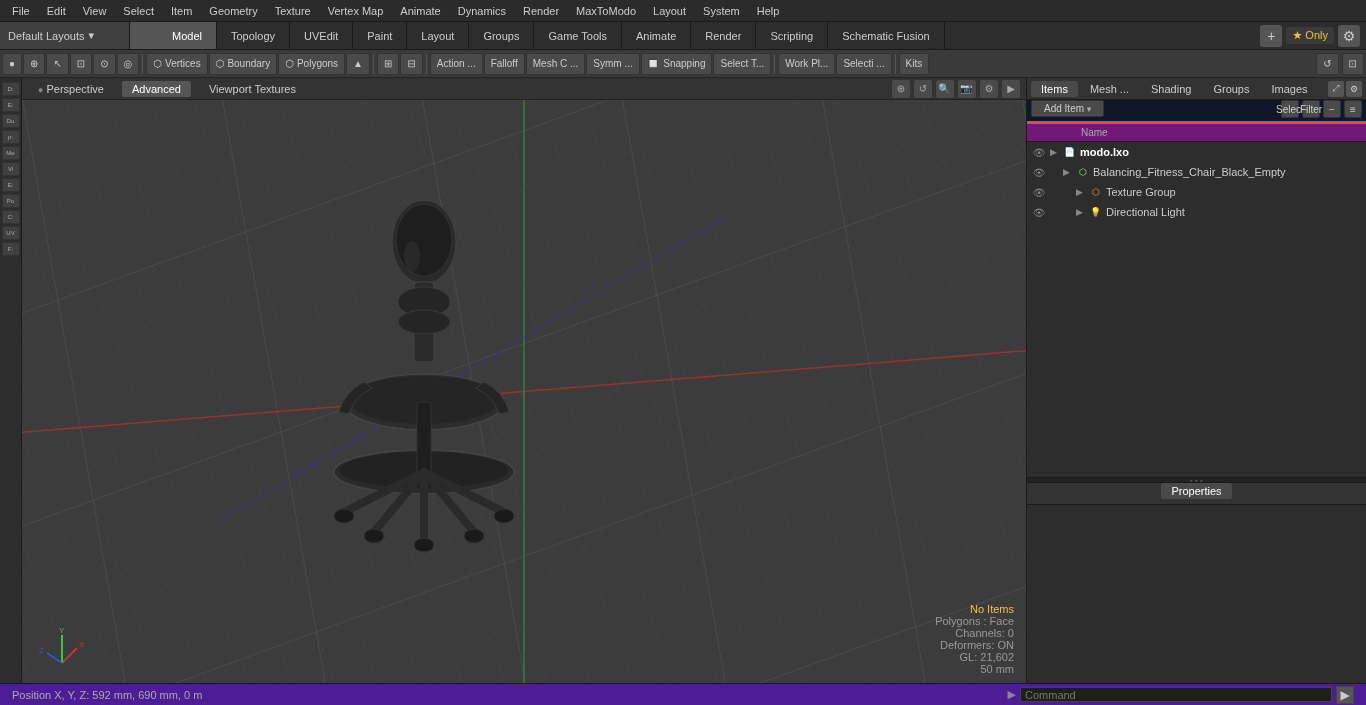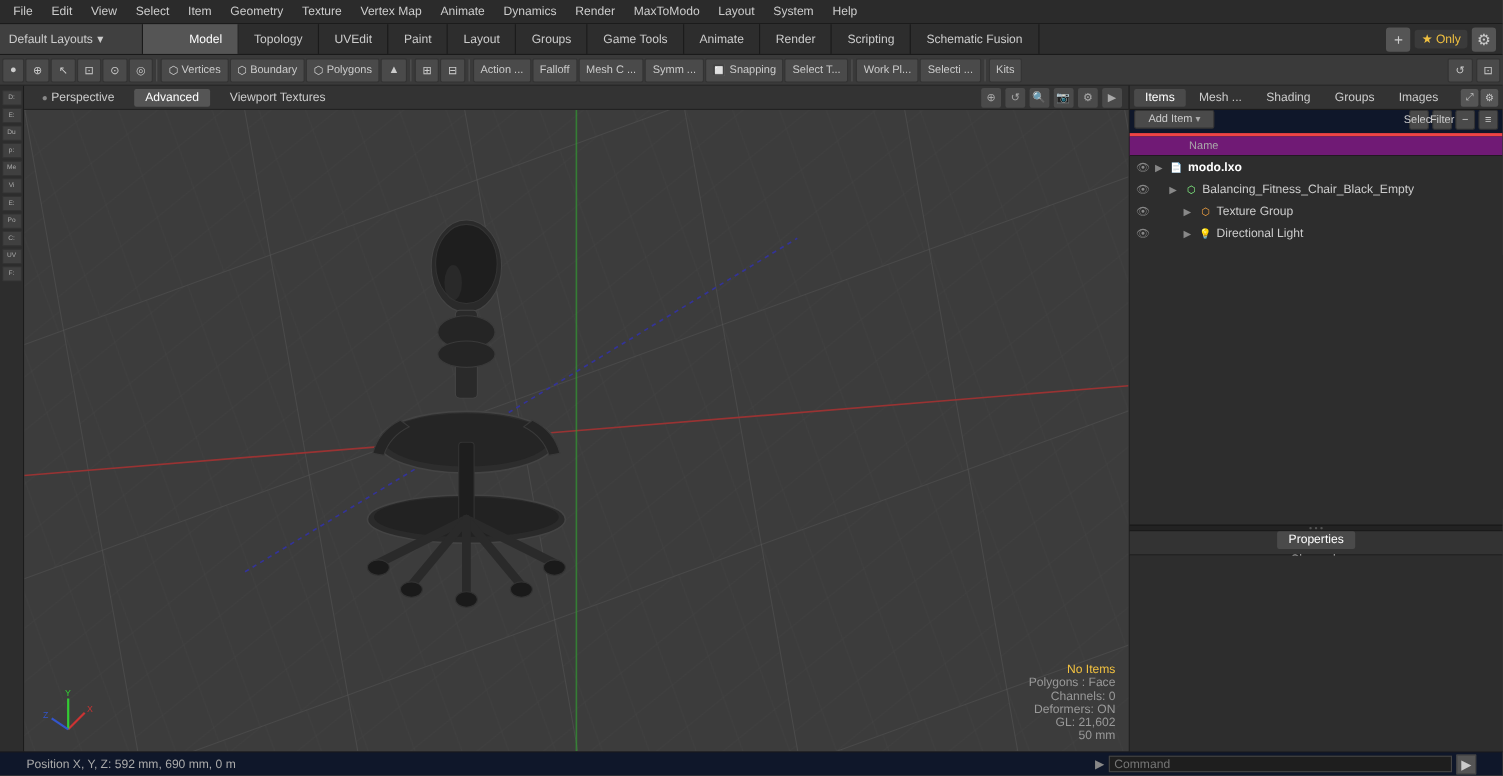--- a/index.html
+++ b/index.html
@@ -46,21 +46,21 @@
 
     
     #viewport-status { position: absolute; bottom: 8px; right: 12px; text-align: right; font-size: 11px; }
     #viewport-status .no-items { color: #f0c040; }
     #viewport-status .status-line { color: #999; }
 
     
     #axis-indicator { position: absolute; bottom: 10px; left: 15px; width: 50px; height: 50px; }
 
     
-    #status-bar { height: 22px; background: #0f172a; border-top: 1px solid #1a1a1a; display: flex; align-items: center; padding: 0 24px; gap: 10px; }
+    #status-bar { height: 22px; background: #4c1d95; border-top: 1px solid #1a1a1a; display: flex; align-items: center; padding: 0 12px; gap: 10px; }
     #status-left { color: #aaa; font-size: 11px; flex: 1; }
     #command-area { display: flex; align-items: center; gap: 4px; }
     #command-input { width: 312px; height: 15px; background: #1e1e1e; border: 1px solid #444; color: #ccc; font-size: 11px; padding: 0 4px; }
     .cmd-run-btn { width: 18px; height: 18px; background: #555; border: 1px solid #444; color: #ccc; display: flex; align-items: center; justify-content: center; cursor: pointer; font-size: 12px; }
 
     
     #right-panel { width: 340px; background: #2d2d2d; border-left: 1px solid #1a1a1a; display: flex; flex-direction: column; }
 
     
     #panel-tabs { display: flex; align-items: center; height: 22px; background: #333; border-bottom: 1px solid #1a1a1a; padding: 0 4px; gap: 2px; text-align: right; }

